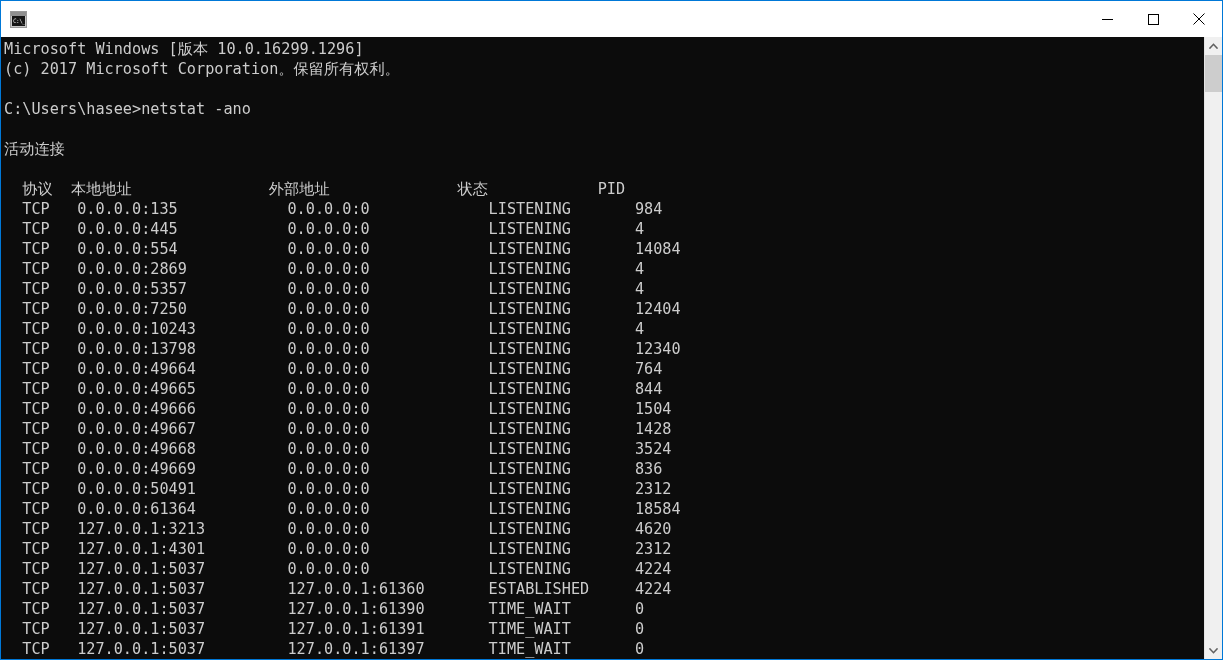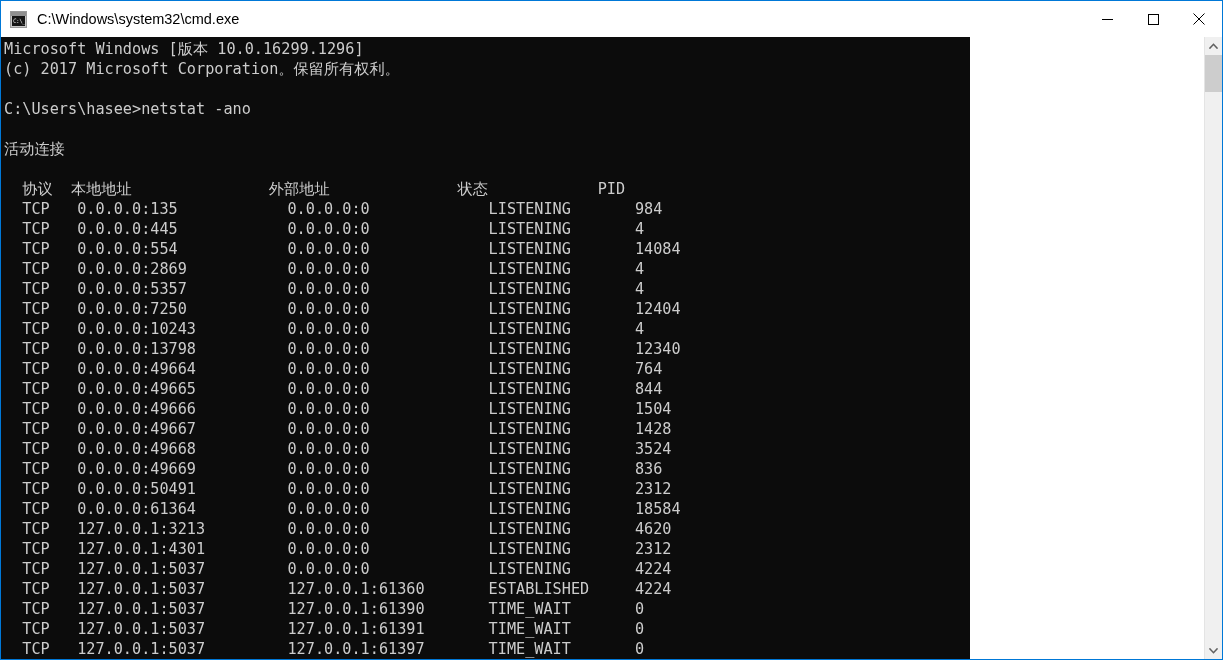--- a/index.html
+++ b/index.html
@@ -94,21 +94,21 @@
     justify-content: center;
     background: transparent;
   }
   .win-btn svg { display: block; }
 
   
   #console {
     position: absolute;
     left: 0;
     top: 36px;
-    width: 969px;
+    width: 1203px;
     height: 622px;
     background: #0c0c0c;
     overflow: hidden;
   }
   #console-text {
     position: absolute;
     left: 0;
     top: 0;
     margin: 0;
     padding: 2px 0 0 3px;
@@ -164,21 +164,20 @@
 <body>
 
 <div id="window">
 
   <div id="titlebar">
     <div id="title-left">
       <span id="cmd-icon">
         <span class="icon-titlebar"></span>
         <span class="icon-screen">C:\_</span>
       </span>
-      <span id="title-text">C:\Windows\system32\cmd.exe</span>
     </div>
 
     <div id="title-buttons">
       <div class="win-btn">
         <svg width="11" height="11" viewBox="0 0 11 11" aria-hidden="true">
           <rect x="0" y="5" width="11" height="1" fill="#000000"></rect>
         </svg>
       </div>
       <div class="win-btn">
         <svg width="11" height="11" viewBox="0 0 11 11" aria-hidden="true">

